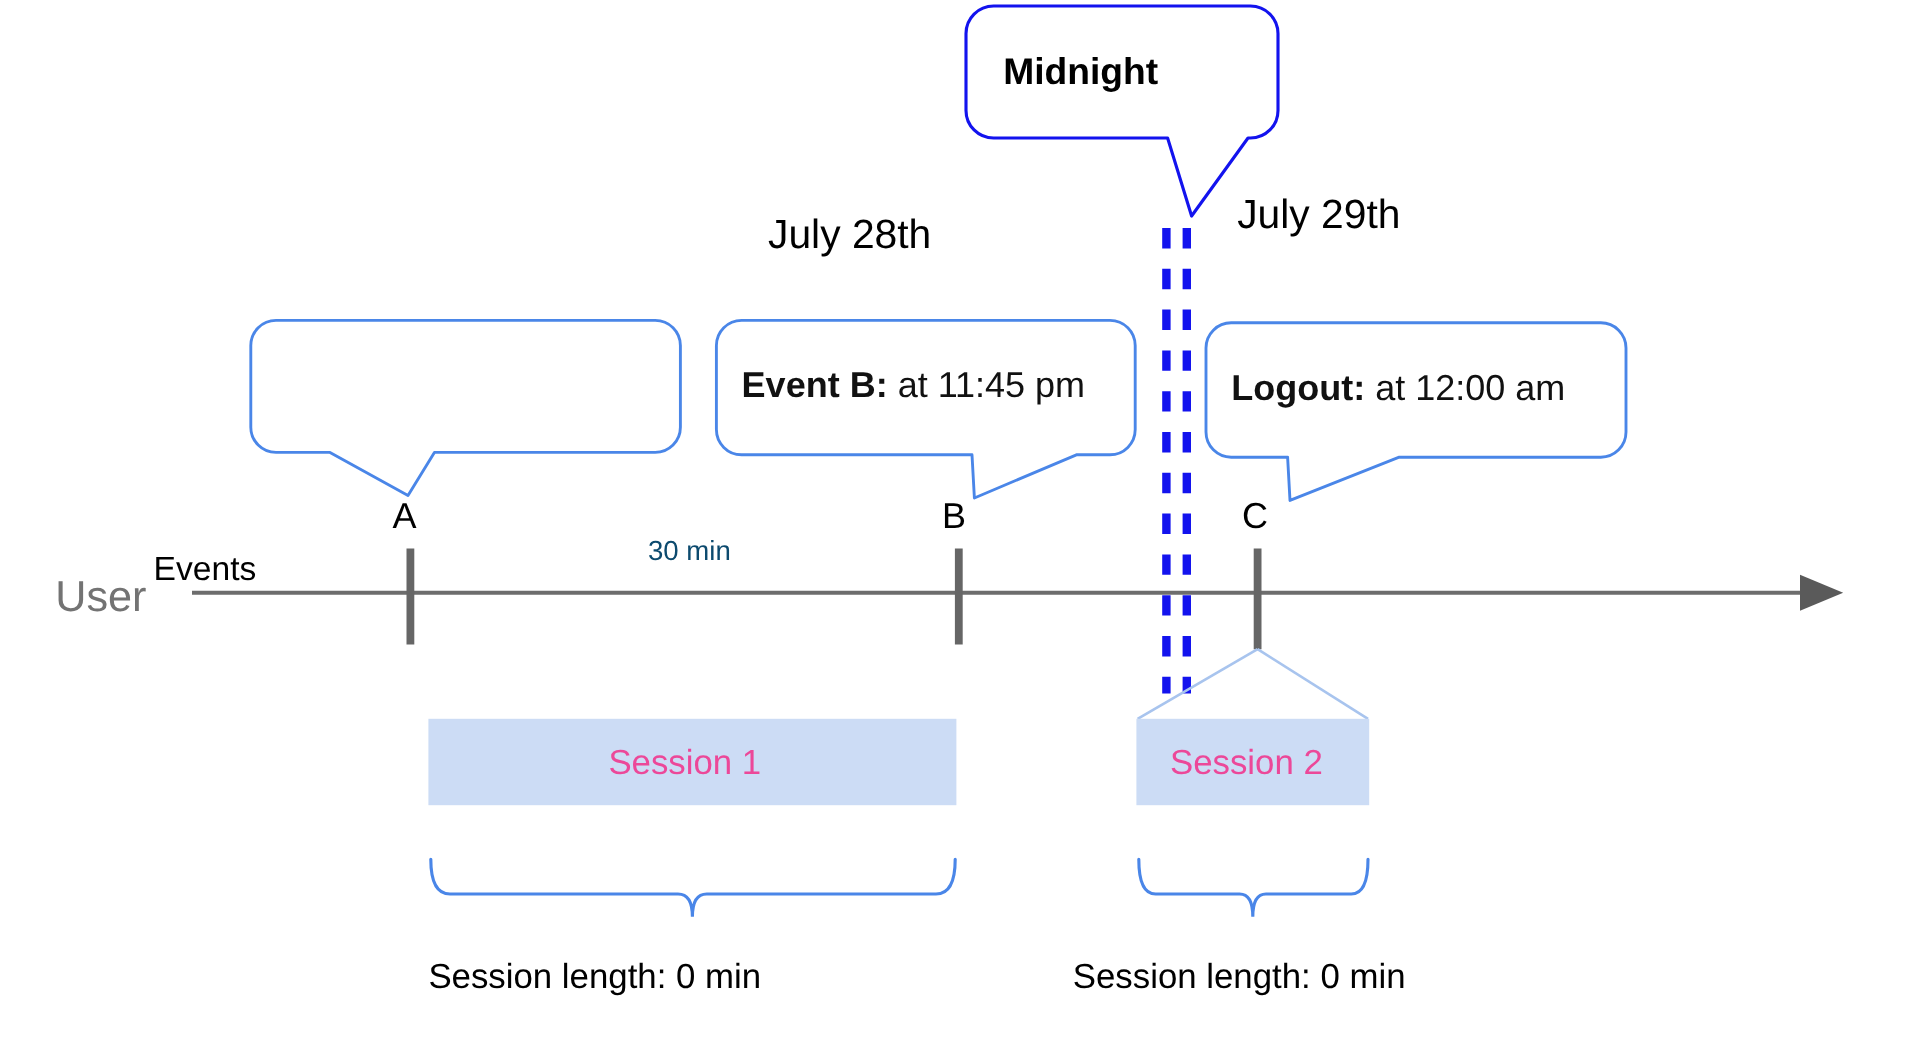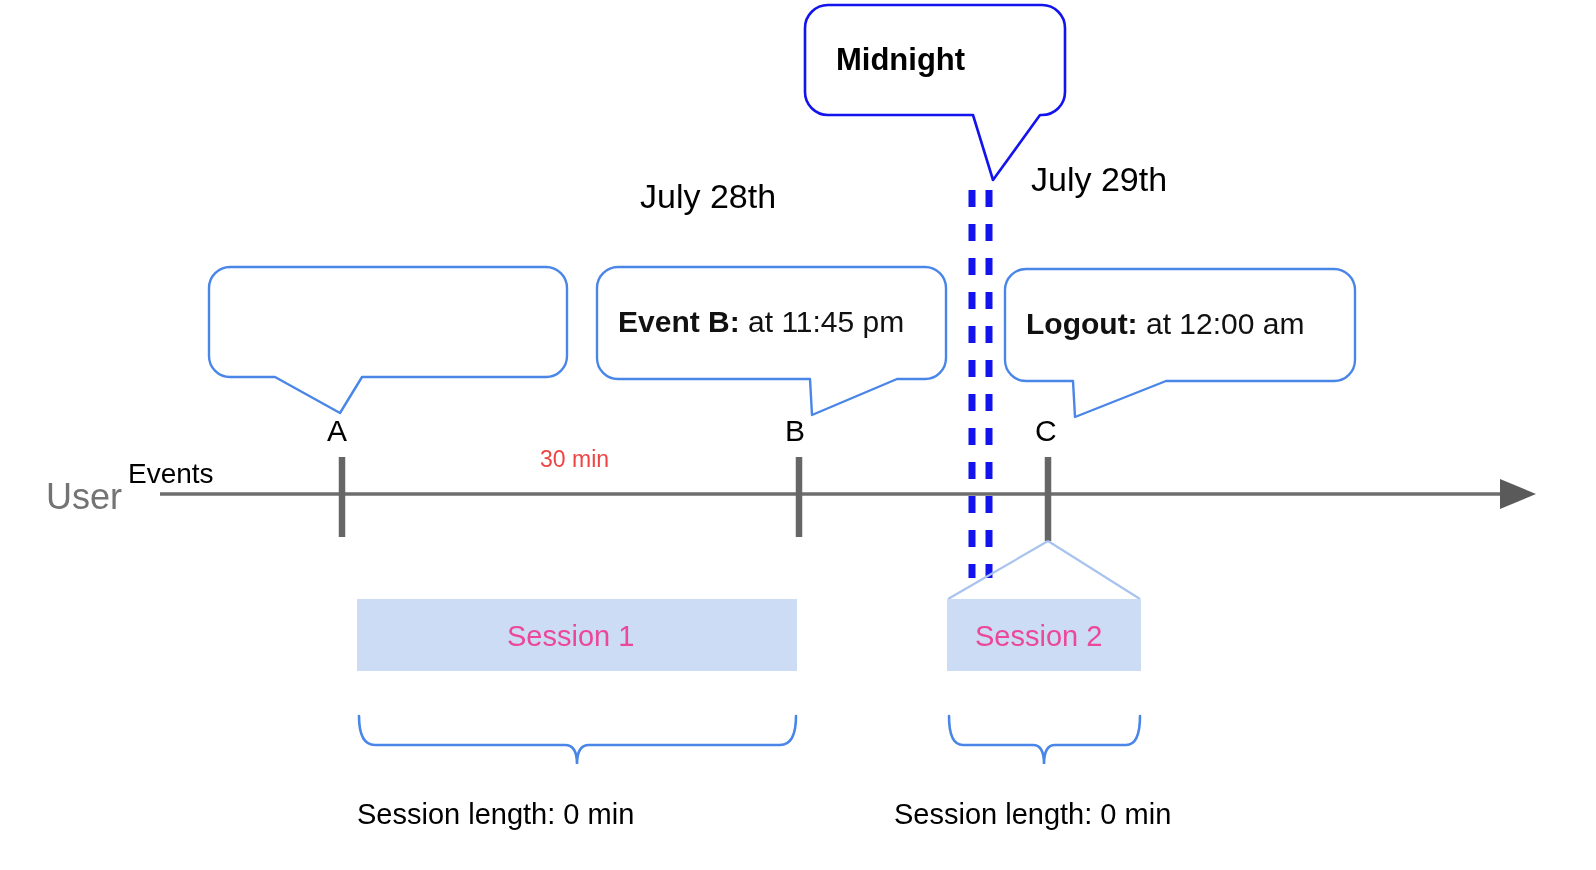--- a/index.html
+++ b/index.html
@@ -33,21 +33,21 @@
 
   .midnight-text {
     font-size: 31px;
     font-weight: bold;
     color: #000000;
   }
   .date-text { font-size: 34px; color: #000000; }
   .axis-label-user { font-size: 36px; color: #737373; }
   .axis-label-events { font-size: 28px; color: #000000; }
   .marker-letter { font-size: 30px; color: #000000; }
-  .duration-text { font-size: 23px; color: #ef4444; }
+  .duration-text { font-size: 23px; color: #0c4a6e; }
   .session-text { font-size: 29px; color: #ec4899; }
   .sessionlen-text { font-size: 29px; color: #000000; }
 </style>
 </head>
 <body>
 
 <div id="stage">
 
   <svg class="layer" viewBox="0 0 1596 870">
 

